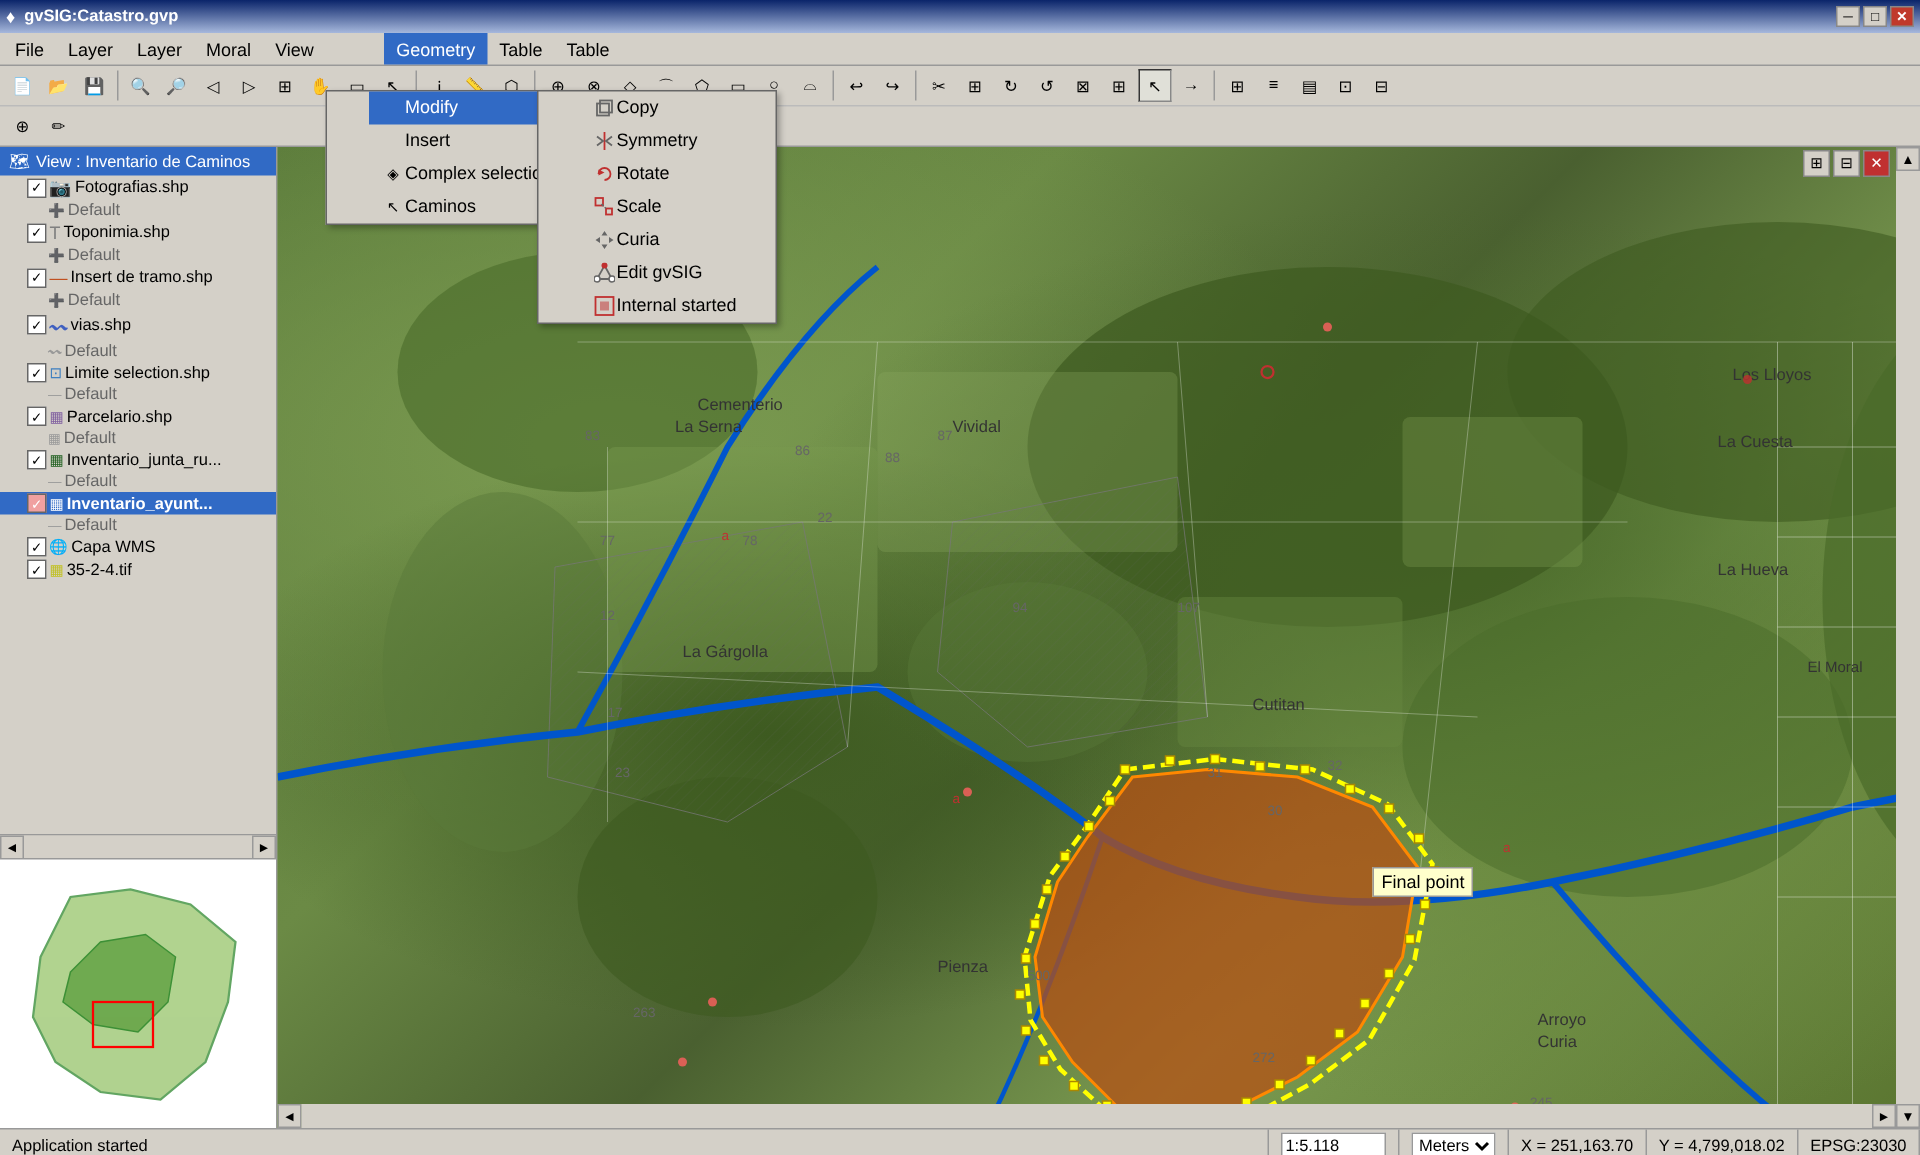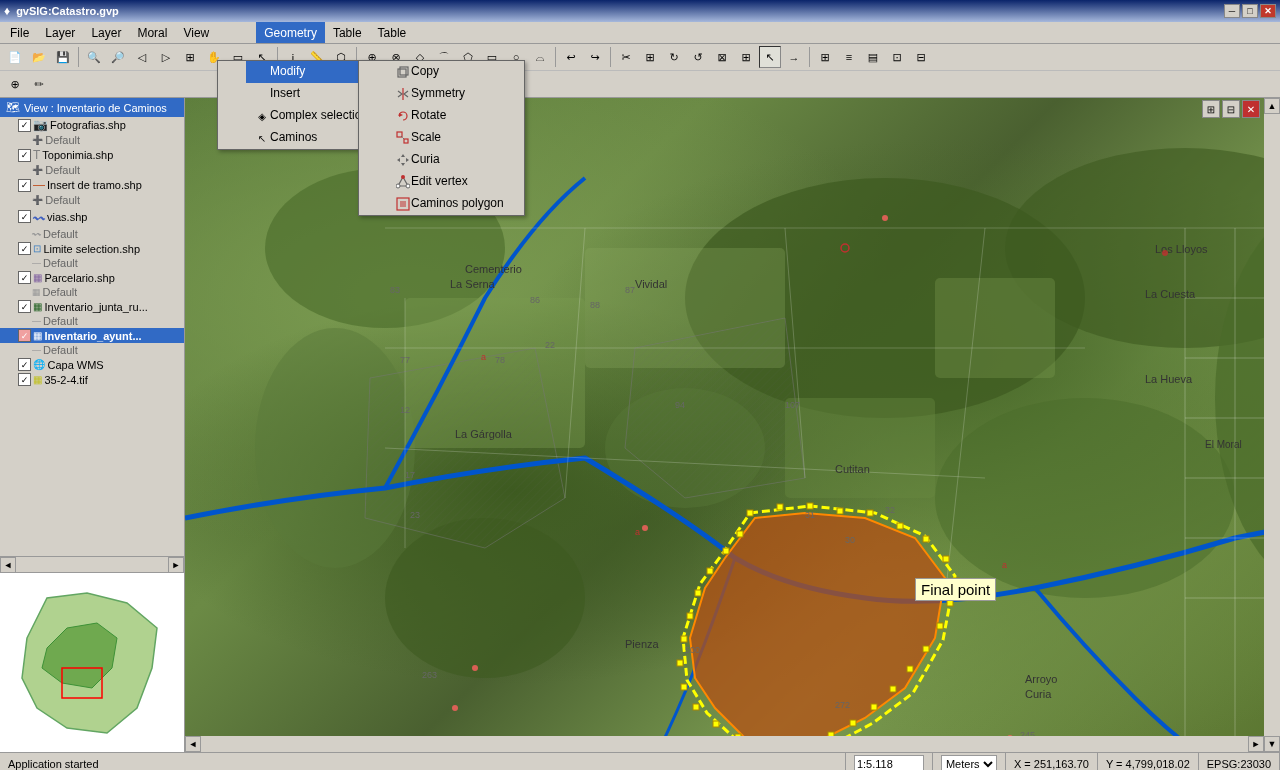--- a/index.html
+++ b/index.html
@@ -90,21 +90,21 @@
         radial-gradient(ellipse at 20% 30%, #7a9a50 0%, transparent 40%),
         linear-gradient(135deg, #5a7a3a 0%, #6b8a45 30%, #4a6030 50%, #7a9a50 70%, #5a7530 100%);
     }
 
     
     .map-tooltip {
       position: absolute;
       background: #ffffcc;
       border: 1px solid #999;
       padding: 2px 5px;
-      font-size: 15px;
+      font-size: 12px;
       white-space: nowrap;
       z-index: 10;
     }
 
     
     #status-bar {
       height: 22px; background: #d4d0c8; border-top: 1px solid #999;
       display: flex; align-items: center; gap: 0; font-size: 11px;
     }
     .status-section {
@@ -623,24 +623,24 @@
   </div>
   <div class="dropdown-item">
     <span class="item-icon">
       <svg width="14" height="14" viewBox="0 0 14 14">
           <polygon points="7,2 12,11 2,11" fill="none" stroke="#666" stroke-width="1.2"></polygon>
           <circle cx="7" cy="2" r="2" fill="#c03030"></circle>
           <circle cx="12" cy="11" r="2" fill="white" stroke="#666" stroke-width="1"></circle>
           <circle cx="2" cy="11" r="2" fill="white" stroke="#666" stroke-width="1"></circle>
         </svg>
     </span>
-    <span>Edit vertex</span>
+    <span>Edit gvSIG</span>
   </div>
   <div class="dropdown-item">
     <span class="item-icon">
       <svg width="14" height="14" viewBox="0 0 14 14">
           <rect x="1" y="1" width="12" height="12" fill="none" stroke="#c03030" stroke-width="1.2"></rect>
           <rect x="4" y="4" width="6" height="6" fill="#c03030" opacity="0.5"></rect>
         </svg>
     </span>
-    <span>Caminos polygon</span>
+    <span>Internal started</span>
   </div>
 </div>
 
 </body></html>

